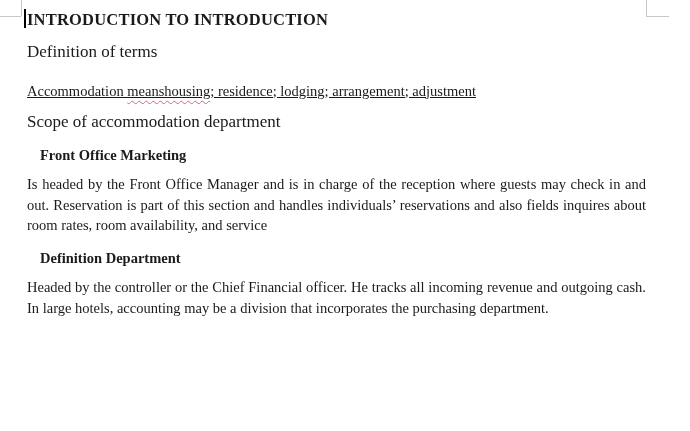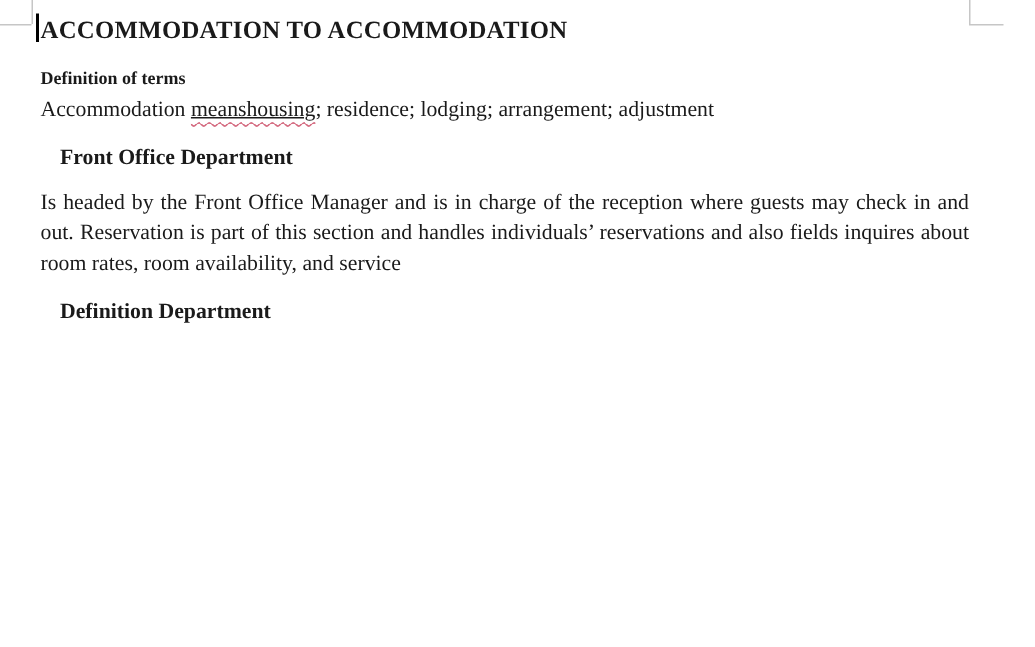--- a/index.html
+++ b/index.html
@@ -23,25 +23,25 @@
 
   .title {
     position: relative;
     margin: 0;
     font-size: 16.5px; line-height: 23px; font-weight: bold;
     letter-spacing: 0.2px;
     white-space: nowrap;
   }
   .caret { position: absolute; left: -3px; top: 1px; width: 1.5px; height: 19px; background: #000; }
 
-  .h2 { font-weight: bold; font-size: 12px; line-height: 20.5px; margin: 11px 0 0 0; }
+  .h2 { font-weight: normal; font-size: 17px; line-height: 20.5px; margin: 11px 0 0 0; }
   .h3 { font-weight: bold; font-size: 14.5px; line-height: 20.5px; margin: 12px 0 0 13px; }
   .h3 .normal { font-weight: normal; }
 
-  .line { font-size: 14.5px; line-height: 20.5px; margin: 0 0 0 0; }
+  .line { font-size: 14.5px; line-height: 20.5px; margin: 18px 0 0 0; text-decoration: underline; }
   .para { font-size: 14.5px; line-height: 20.5px; margin: 9px 0 0 0; text-align: justify; }
 
   
   .u {
     text-decoration: underline;
     text-decoration-color: #1a1a1a;
     text-decoration-thickness: 1px;
   }
   .squig {
     text-decoration: underline wavy var(--squiggle-color, #d4697f);
@@ -55,31 +55,33 @@
 <div class="page">
   <div class="mark mark-tl-v"></div>
   <div class="mark mark-tl-h"></div>
   <div class="mark mark-tr-v"></div>
   <div class="mark mark-tr-h"></div>
 
   <div class="content">
 
     <h1 class="title">
       <span class="caret"></span>
-      <span>ACCOMMODATION TO ACCOMMODATION</span>
+      <span>INTRODUCTION TO INTRODUCTION</span>
     </h1>
 
     <p class="h2">Definition of terms</p>
 
     <p class="line"><span>Accommodation </span><span class="u"><span class="squig">meanshousing</span></span><span>; residence; lodging; arrangement; adjustment</span></p>
 
+    <p class="h2">Scope of accommodation department</p>
 
-    <p class="h3"><span>Front Office Department</span><span class="normal"></span></p>
+    <p class="h3"><span>Front Office Marketing</span><span class="normal"></span></p>
 
     <p class="para">Is headed by the Front Office Manager and is in charge of the reception where guests may check in and out. Reservation is part of this section and handles individuals’ reservations and also fields inquires about room rates, room availability, and service</p>
 
 
 
     <p class="h3"><span>Definition Department</span><span class="normal"></span></p>
 
+    <p class="para">Headed by the controller or the Chief Financial officer. He tracks all incoming revenue and outgoing cash. In large hotels, accounting may be a division that incorporates the purchasing department.</p>
 
   </div>
 </div>
 
 </body></html>

